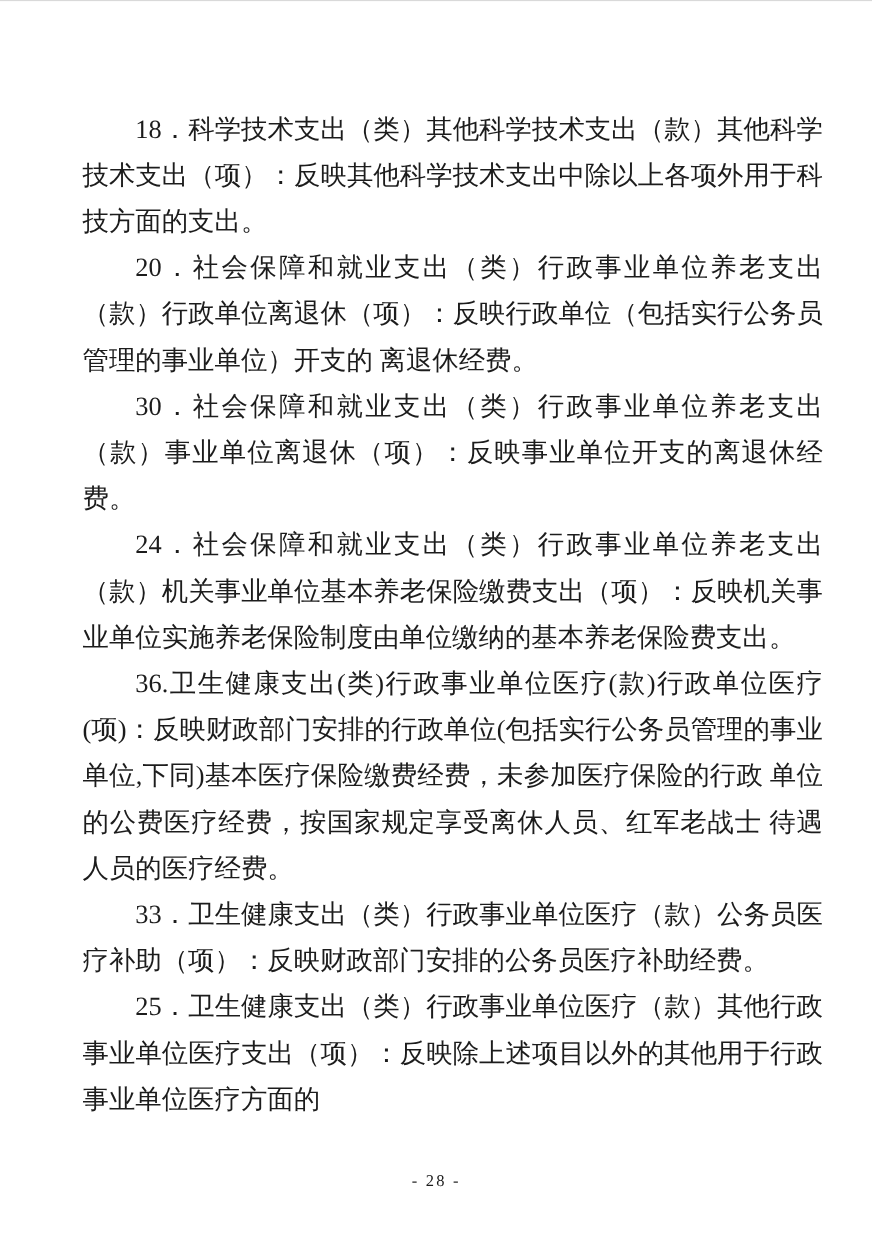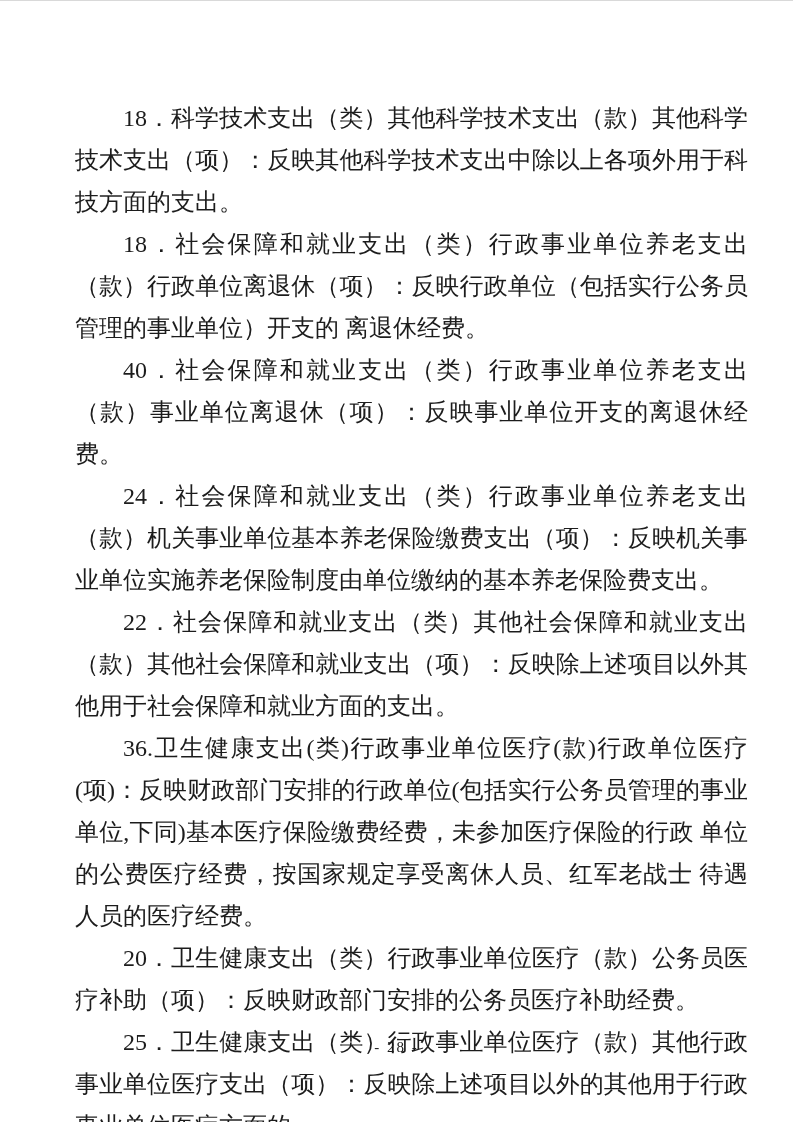--- a/index.html
+++ b/index.html
@@ -34,38 +34,37 @@
     color: #1c1c1c;
     text-align: justify;
     text-justify: inter-ideograph;
     text-indent: 2em;
     letter-spacing: 0;
     word-break: break-all;
   }
   .page-footer {
     position: absolute;
     left: 0;
-    top: 1036px;
+    top: 1063px;
     width: 100%;
     text-align: center;
     font-size: 15px;
     line-height: 20px;
     color: #1c1c1c;
     font-family: "Liberation Serif", "DejaVu Serif", serif;
     letter-spacing: 2px;
   }
 </style>
 </head>
 <body>
 
 <div class="page">
   <div class="doc-body">
     <p>18．科学技术支出（类）其他科学技术支出（款）其他科学技术支出（项）：反映其他科学技术支出中除以上各项外用于科技方面的支出。</p>
-    <p>18．社会保障和就业支出（类）行政事业单位养老支出（款）行政单位离退休（项）：反映行政单位（包括实行公务员管理的事业单位）开支的 离退休经费。</p>
-    <p>40．社会保障和就业支出（类）行政事业单位养老支出（款）事业单位离退休（项）：反映事业单位开支的离退休经费。</p>
+    <p>20．社会保障和就业支出（类）行政事业单位养老支出（款）行政单位离退休（项）：反映行政单位（包括实行公务员管理的事业单位）开支的 离退休经费。</p>
+    <p>30．社会保障和就业支出（类）行政事业单位养老支出（款）事业单位离退休（项）：反映事业单位开支的离退休经费。</p>
     <p>24．社会保障和就业支出（类）行政事业单位养老支出（款）机关事业单位基本养老保险缴费支出（项）：反映机关事业单位实施养老保险制度由单位缴纳的基本养老保险费支出。</p>
-    <p>22．社会保障和就业支出（类）其他社会保障和就业支出（款）其他社会保障和就业支出（项）：反映除上述项目以外其他用于社会保障和就业方面的支出。</p>
     <p>36.卫生健康支出(类)行政事业单位医疗(款)行政单位医疗(项)：反映财政部门安排的行政单位(包括实行公务员管理的事业 单位,下同)基本医疗保险缴费经费，未参加医疗保险的行政 单位的公费医疗经费，按国家规定享受离休人员、红军老战士 待遇人员的医疗经费。</p>
-    <p>20．卫生健康支出（类）行政事业单位医疗（款）公务员医疗补助（项）：反映财政部门安排的公务员医疗补助经费。</p>
+    <p>33．卫生健康支出（类）行政事业单位医疗（款）公务员医疗补助（项）：反映财政部门安排的公务员医疗补助经费。</p>
     <p>25．卫生健康支出（类）行政事业单位医疗（款）其他行政事业单位医疗支出（项）：反映除上述项目以外的其他用于行政事业单位医疗方面的</p>
   </div>
   <div class="page-footer">- 28 -</div>
 </div>
 
 </body></html>

